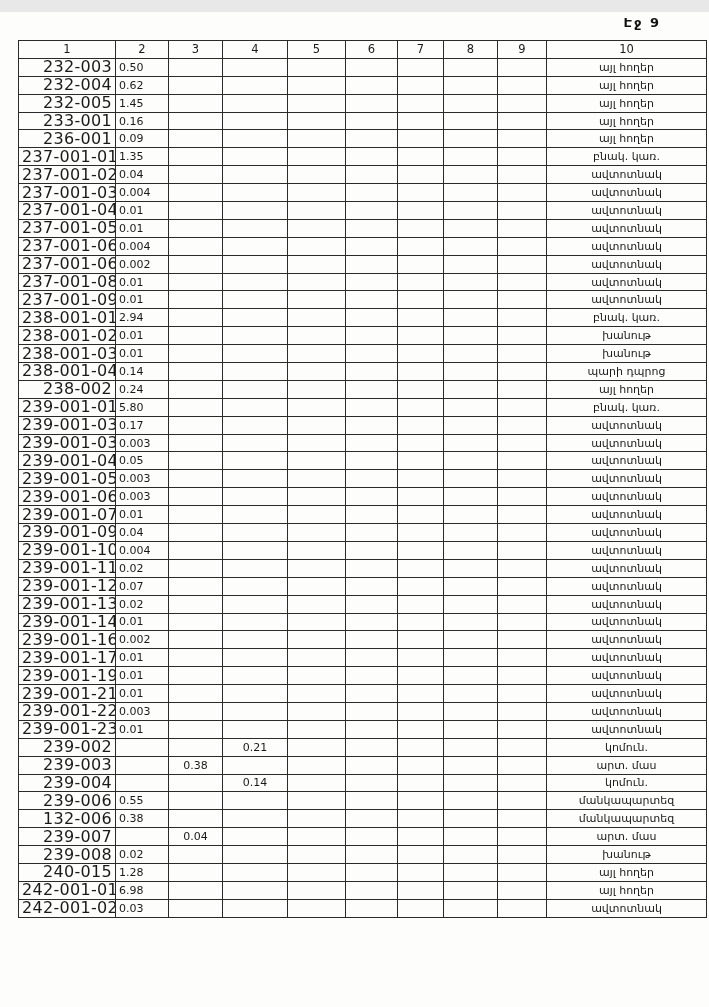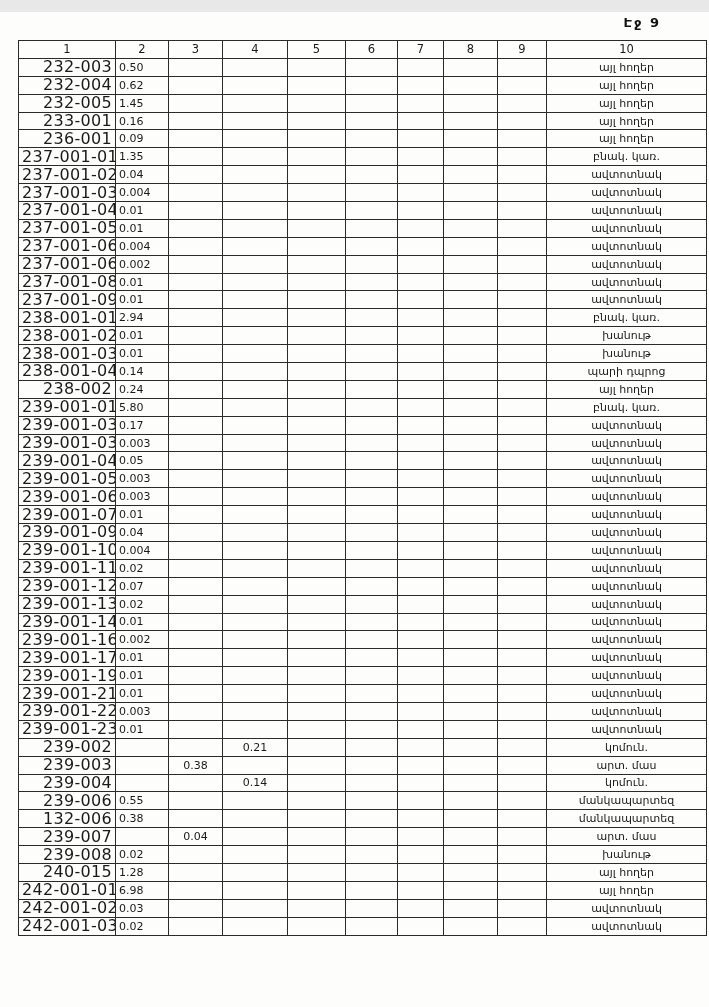--- a/index.html
+++ b/index.html
@@ -671,27 +671,15 @@
           <td class="c2">0.03</td>
           <td class="c3"></td>
           <td class="c4"></td>
           <td class="c5"></td>
           <td class="c6"></td>
           <td class="c7"></td>
           <td class="c8"></td>
           <td class="c9"></td>
           <td class="c10">ավտոտնակ</td>
         </tr>
-        <tr>
-          <td class="c1">242-001-03</td>
-          <td class="c2">0.02</td>
-          <td class="c3"></td>
-          <td class="c4"></td>
-          <td class="c5"></td>
-          <td class="c6"></td>
-          <td class="c7"></td>
-          <td class="c8"></td>
-          <td class="c9"></td>
-          <td class="c10">ավտոտնակ</td>
-        </tr>
       </tbody>
   </table>
 </div>
 
 </body></html>

